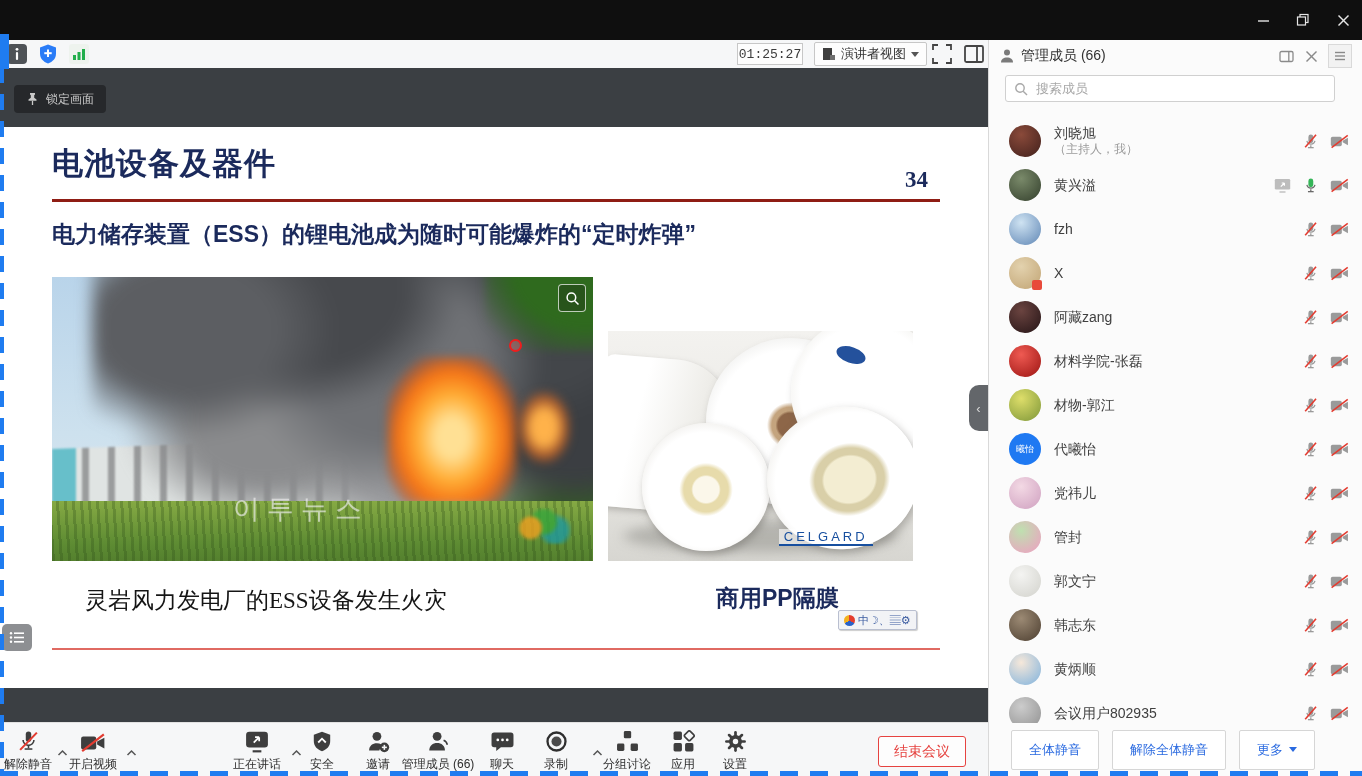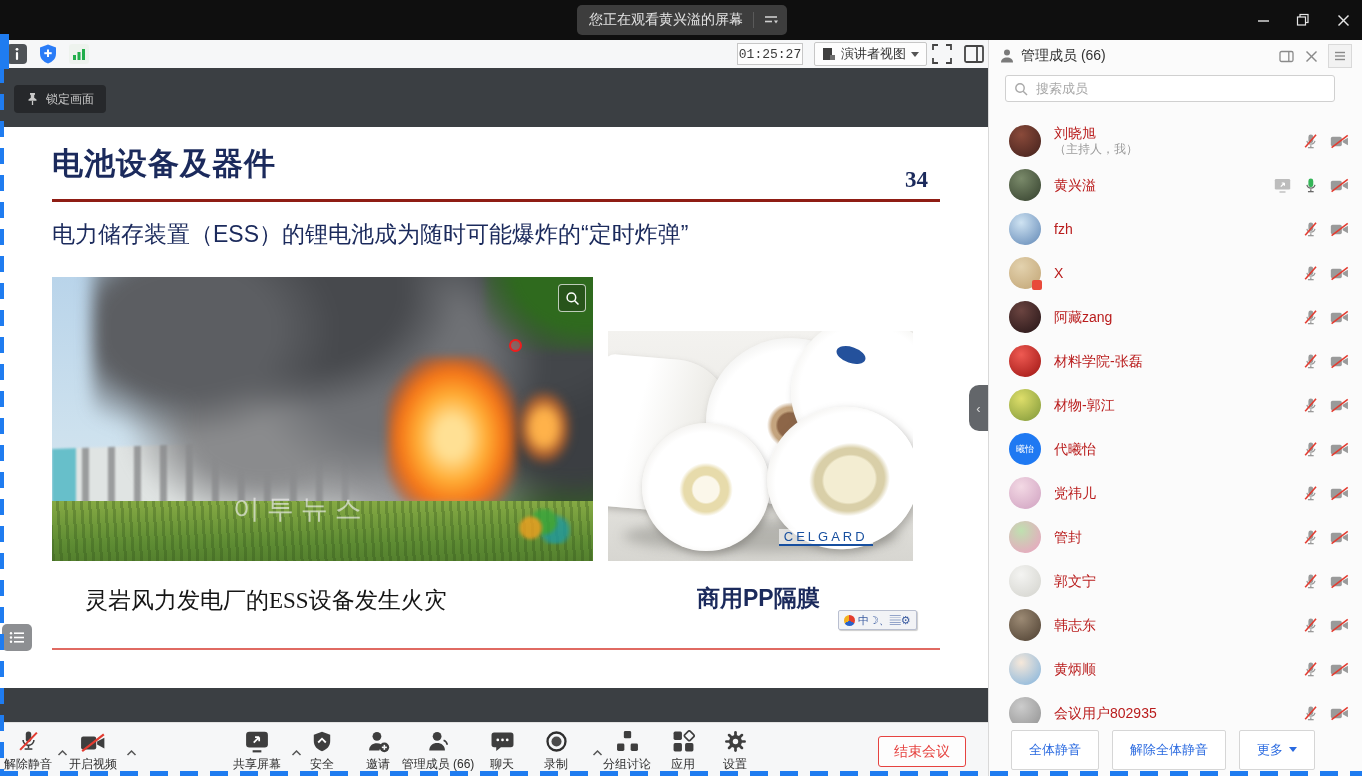--- a/index.html
+++ b/index.html
@@ -29,23 +29,23 @@
   .tt-ic{position:absolute;top:3px;}
 
   
   .share-area{position:absolute;left:0;top:68px;width:988px;height:654px;background:#3b3f43;}
   .lock-pill{position:absolute;left:14px;top:17px;height:28px;background:#26282b;border-radius:4px;color:#c9c9c9;
     font-size:12px;display:flex;align-items:center;gap:7px;padding:0 12px;}
   .slide{position:absolute;left:0;top:59px;width:988px;height:561px;background:#ffffff;color:#1b2a5c;}
   .sl-title{position:absolute;left:52px;top:16px;font-size:31px;font-weight:bold;letter-spacing:1px;}
   .sl-page{position:absolute;left:905px;top:40px;font-size:23px;font-weight:bold;font-family:"Liberation Serif",serif;}
   .sl-rule{position:absolute;left:52px;top:72px;width:888px;height:3px;}
-  .sl-sub{position:absolute;left:52px;top:92px;font-size:23px;font-weight:400;}
+  .sl-sub{position:absolute;left:52px;top:92px;font-size:23px;font-weight:700;}
   .sl-cap-left{position:absolute;left:85px;top:458px;font-size:23px;color:#151515;font-family:"Liberation Serif",serif;}
-  .sl-cap-right{position:absolute;left:697px;top:456px;font-size:23px;font-weight:bold;}
+  .sl-cap-right{position:absolute;left:716px;top:456px;font-size:23px;font-weight:bold;}
   .sl-pinkline{position:absolute;left:52px;top:521px;width:888px;height:2px;}
   .ime-bar{position:absolute;left:838px;top:483px;height:18px;background:#f2f3f6;border:1px solid #b9bfd0;border-radius:2px;
     display:flex;align-items:center;gap:3px;padding:0 5px;font-size:11px;color:#3a5ba0;box-shadow:1px 1px 1px rgba(0,0,0,.2);}
   .ime-dot{width:11px;height:11px;border-radius:50%;background:conic-gradient(#e43d2e 0 33%,#2a62c8 33% 66%,#f2b01e 66% 100%);}
   .nav-widget{position:absolute;left:2px;top:497px;width:30px;height:27px;background:rgba(125,128,131,.88);border-radius:5px;
     display:flex;align-items:center;justify-content:center;}
   .collapse-tab{position:absolute;left:969px;top:317px;width:19px;height:46px;background:#63666a;border-radius:10px 0 0 10px;
     color:#d8d8d8;display:flex;align-items:center;justify-content:center;font-size:13px;}
 
   
@@ -121,21 +121,21 @@
   .p-search{position:absolute;left:16px;top:35px;width:330px;height:27px;border:1px solid #d0d0d0;border-radius:3px;background:#fff;
     display:flex;align-items:center;padding:0 8px;gap:6px;box-sizing:border-box;}
   .p-search input{border:none;outline:none;flex:1;font-size:13px;color:#000000;background:transparent;font-family:inherit;}
   .p-search input::placeholder{color:#a6a6a6;}
   .member-list{position:absolute;left:0;top:79px;width:374px;height:604px;overflow:hidden;}
   .member-row{position:relative;height:44px;display:flex;align-items:center;padding:0 14px 0 20px;box-sizing:border-box;gap:13px;}
   .avatar{width:32px;height:32px;border-radius:50%;flex:0 0 32px;position:relative;display:flex;align-items:center;justify-content:center;}
   .avatar-text{color:#fff;font-size:9px;letter-spacing:0;}
   .avatar-badge{position:absolute;right:-1px;bottom:-1px;width:10px;height:10px;border-radius:2px;}
   .m-names{display:flex;flex-direction:column;line-height:16px;min-width:0;}
-  .m-name{font-size:14px;color:#b91c1c;white-space:nowrap;}
+  .m-name{font-size:14px;color:#404040;white-space:nowrap;}
   .m-sub{font-size:12px;color:#9a9a9a;white-space:nowrap;}
   .m-icons{margin-left:auto;display:flex;align-items:center;gap:11px;}
   .mi-mic .body{fill:#9a9a9a;}
   .mi-mic .stroke{stroke:#9a9a9a;}
   .mi-mic.on .body{fill:#35b558;}
   .mi-mic.on .stroke{stroke:#6a6a6a;}
   .mi-mic.on .slash{display:none;}
   .p-footer{position:absolute;left:0;bottom:0;width:100%;height:53px;background:#fbfbfb;display:flex;align-items:center;
     justify-content:flex-end;gap:13px;padding-right:47px;box-sizing:border-box;}
   .p-btn{height:40px;border:1px solid #d6d6d6;border-radius:2px;background:#fff;color:#2a6ae0;font-size:13px;
@@ -148,31 +148,20 @@
   .edge-bottom{position:absolute;left:0;bottom:0;width:1362px;height:5px;z-index:60;
     background:repeating-linear-gradient(90deg,#1f7cf0 0 18px,transparent 18px 30px);}
   .edge-corner{position:absolute;left:0;top:34px;width:9px;height:35px;background:#1f7cf0;z-index:61;}
 </style>
 </head>
 <body>
 
 <div class="app">
 
   <div class="titlebar">
-    <div class="pill watch-pill">
-      <span>您正在观看黄兴溢的屏幕</span>
-      <span class="divider"></span>
-      <span>
-        <svg width="15" height="10" viewBox="0 0 15 10">
-            <line x1="1" y1="2" x2="13" y2="2" stroke="#cfcfcf" stroke-width="1.6"></line>
-            <line x1="1" y1="6.5" x2="8" y2="6.5" stroke="#cfcfcf" stroke-width="1.6"></line>
-            <path d="M10 5.6h4l-2 2.8z" fill="#cfcfcf"></path>
-          </svg>
-      </span>
-    </div>
     <div class="win-controls">
       <span class="win-btn">
         <svg width="13" height="13" viewBox="0 0 13 13">
             <line x1="1" y1="7" x2="12" y2="7" stroke="#e6e6e6" stroke-width="1.4"></line>
           </svg>
       </span>
       <span class="win-btn">
         <svg width="14" height="14" viewBox="0 0 14 14">
             <rect x="4" y="1.5" width="8" height="8" fill="none" stroke="#e6e6e6" stroke-width="1.2"></rect>
             <rect x="1.5" y="4" width="8" height="8" fill="#0f0f0f" stroke="#e6e6e6" stroke-width="1.2"></rect>
@@ -338,21 +327,21 @@
       </span>
 
     <div class="ti" style="left:257px">
       <span class="ti-ic">
         <svg width="24" height="23" viewBox="0 0 22 21">
             <rect x="1" y="1.5" width="20" height="14.5" rx="3" fill="#3e3e3e"></rect>
             <path d="M8 11.5 13 6.5m0 0H9.2m3.8 0v3.8" stroke="#fff" stroke-width="1.6" fill="none"></path>
             <line x1="7" y1="19.5" x2="15" y2="19.5" stroke="#3e3e3e" stroke-width="2"></line>
           </svg>
       </span>
-      <span class="ti-lb">共享屏幕</span>
+      <span class="ti-lb">正在讲话</span>
     </div>
     <span class="chev" style="left:291px">
         <svg width="11" height="8" viewBox="0 0 11 8">
           <polyline points="1.5,6 5.5,2 9.5,6" fill="none" stroke="#555" stroke-width="1.5"></polyline>
         </svg>
       </span>
 
     <div class="ti" style="left:322px">
       <span class="ti-ic">
         <svg width="22" height="23" viewBox="0 0 22 22">

